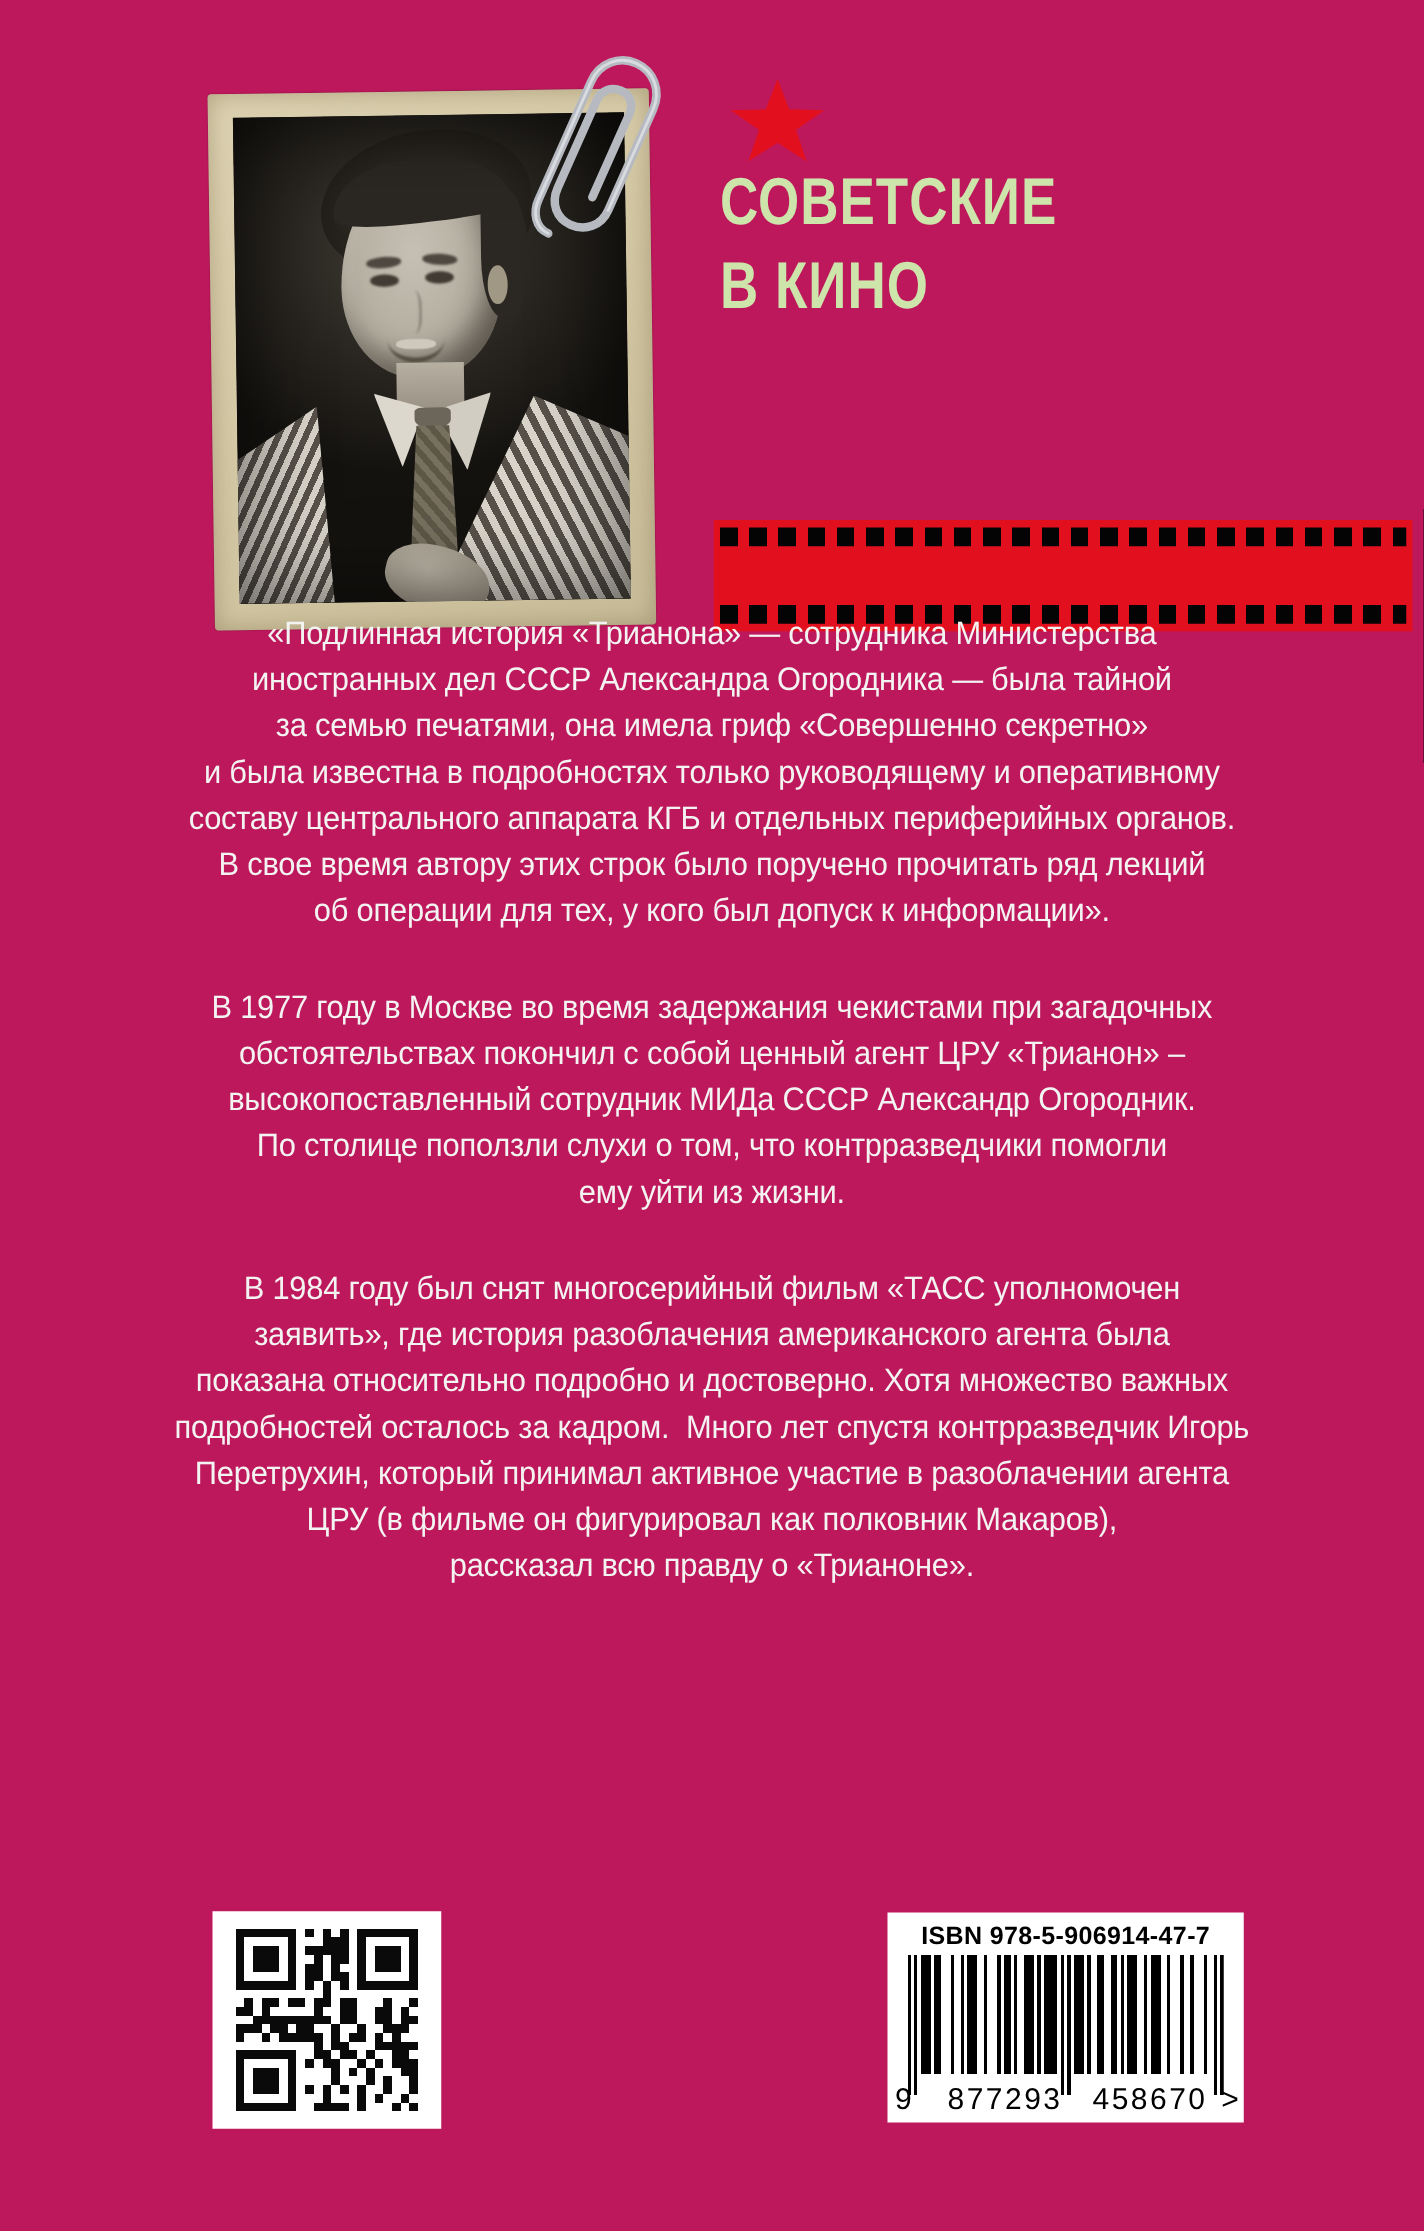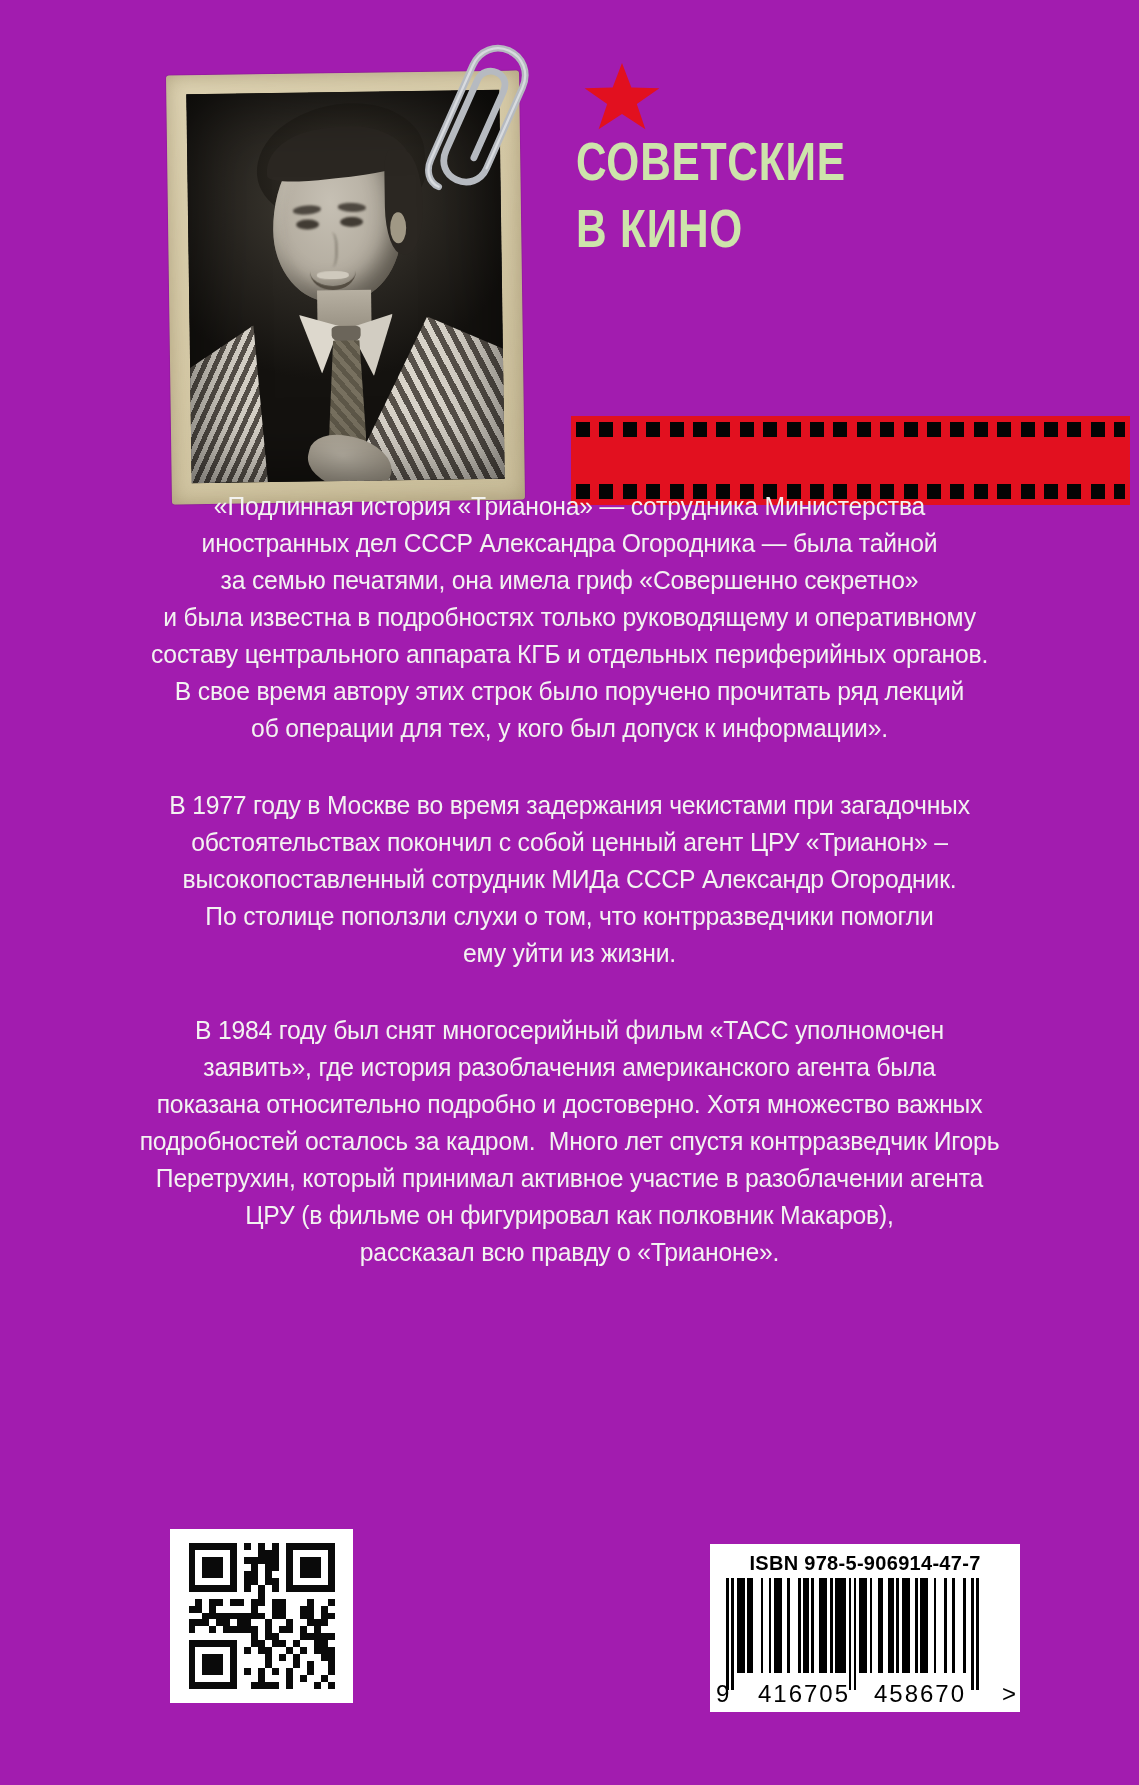--- a/index.html
+++ b/index.html
@@ -1,17 +1,17 @@
 <!DOCTYPE html>
 <html style="--accent-red: #e2101f; --title-green: #cde4ab; --paper-beige: #d5c9a6; --text-white: #f3f3f1;"><head>
 <meta charset="utf-8">
 <style>
   html,body{margin:0;padding:0;background:#000;}
   .canvas{
-    position:relative; width:1139px; height:1785px; background:#a21caf;
+    position:relative; width:1139px; height:1785px; background:#be185d;
     overflow:hidden; font-family:"Liberation Sans","DejaVu Sans",sans-serif;
   }
 
   
   .photo-frame{
     position:absolute; left:169px; top:73px; width:353px; height:429px;
     background:linear-gradient(145deg,#ddd2b2 0%,#d5c9a6 45%,#c8bc99 100%);
     border-radius:3px; transform:rotate(-0.8deg);
     box-shadow:inset 0 0 20px rgba(120,104,66,.45), 0 0 1px rgba(0,0,0,.6);
   }
@@ -83,21 +83,21 @@
     color:#f3f3f1; font-size:26px; line-height:37px; text-align:center;
     letter-spacing:-0.2px;
   }
   .annotation p{margin:0 0 40px 0; white-space:pre-wrap;}
 
   
   .qr-box{position:absolute; left:170px; top:1529px; width:183px; height:174px; background:#fff;}
   .qr-box svg{position:absolute; left:14px; top:14px;}
 
   
-  .barcode-box{position:absolute; left:710px; top:1530px; width:310px; height:168px; background:#fff; color:#000;margin-top:14px;}
+  .barcode-box{position:absolute; left:710px; top:1530px; width:285px; height:168px; background:#fff; color:#000;}
   .isbn-label{position:absolute; left:0; right:0; top:8px; text-align:center; font-size:20px; font-weight:700; letter-spacing:.3px;}
   .ean-svg{position:absolute; left:16px; top:34px;}
   .bc-digits{position:absolute; left:10px; right:10px; bottom:4px; height:30px; font-size:24px;}
   .bc-digits span{position:absolute; bottom:0;}
   .bc-d9{left:-4px;}
   .bc-g1{left:30px; width:108px; text-align:center; letter-spacing:2px;}
   .bc-g2{left:146px; width:108px; text-align:center; letter-spacing:2px;}
   .bc-gt{right:-6px;}
 </style>
 </head>
@@ -458,19 +458,19 @@
         <rect x="75" y="0" width="1" height="34" fill="#000"></rect>
         <rect x="78" y="0" width="1" height="34" fill="#000"></rect>
         <rect x="82" y="0" width="1" height="34" fill="#000"></rect>
         <rect x="85" y="0" width="1" height="34" fill="#000"></rect>
         <rect x="89" y="0" width="1" height="34" fill="#000"></rect>
         <rect x="92" y="0" width="1" height="40" fill="#000"></rect>
         <rect x="94" y="0" width="1" height="40" fill="#000"></rect>
       </svg>
     <div class="bc-digits">
       <span class="bc-d9">9</span>
-      <span class="bc-g1">416705</span>
+      <span class="bc-g1">877293</span>
       <span class="bc-g2">458670</span>
       <span class="bc-gt">&gt;</span>
     </div>
   </div>
 
 </div>
 
 </body></html>

